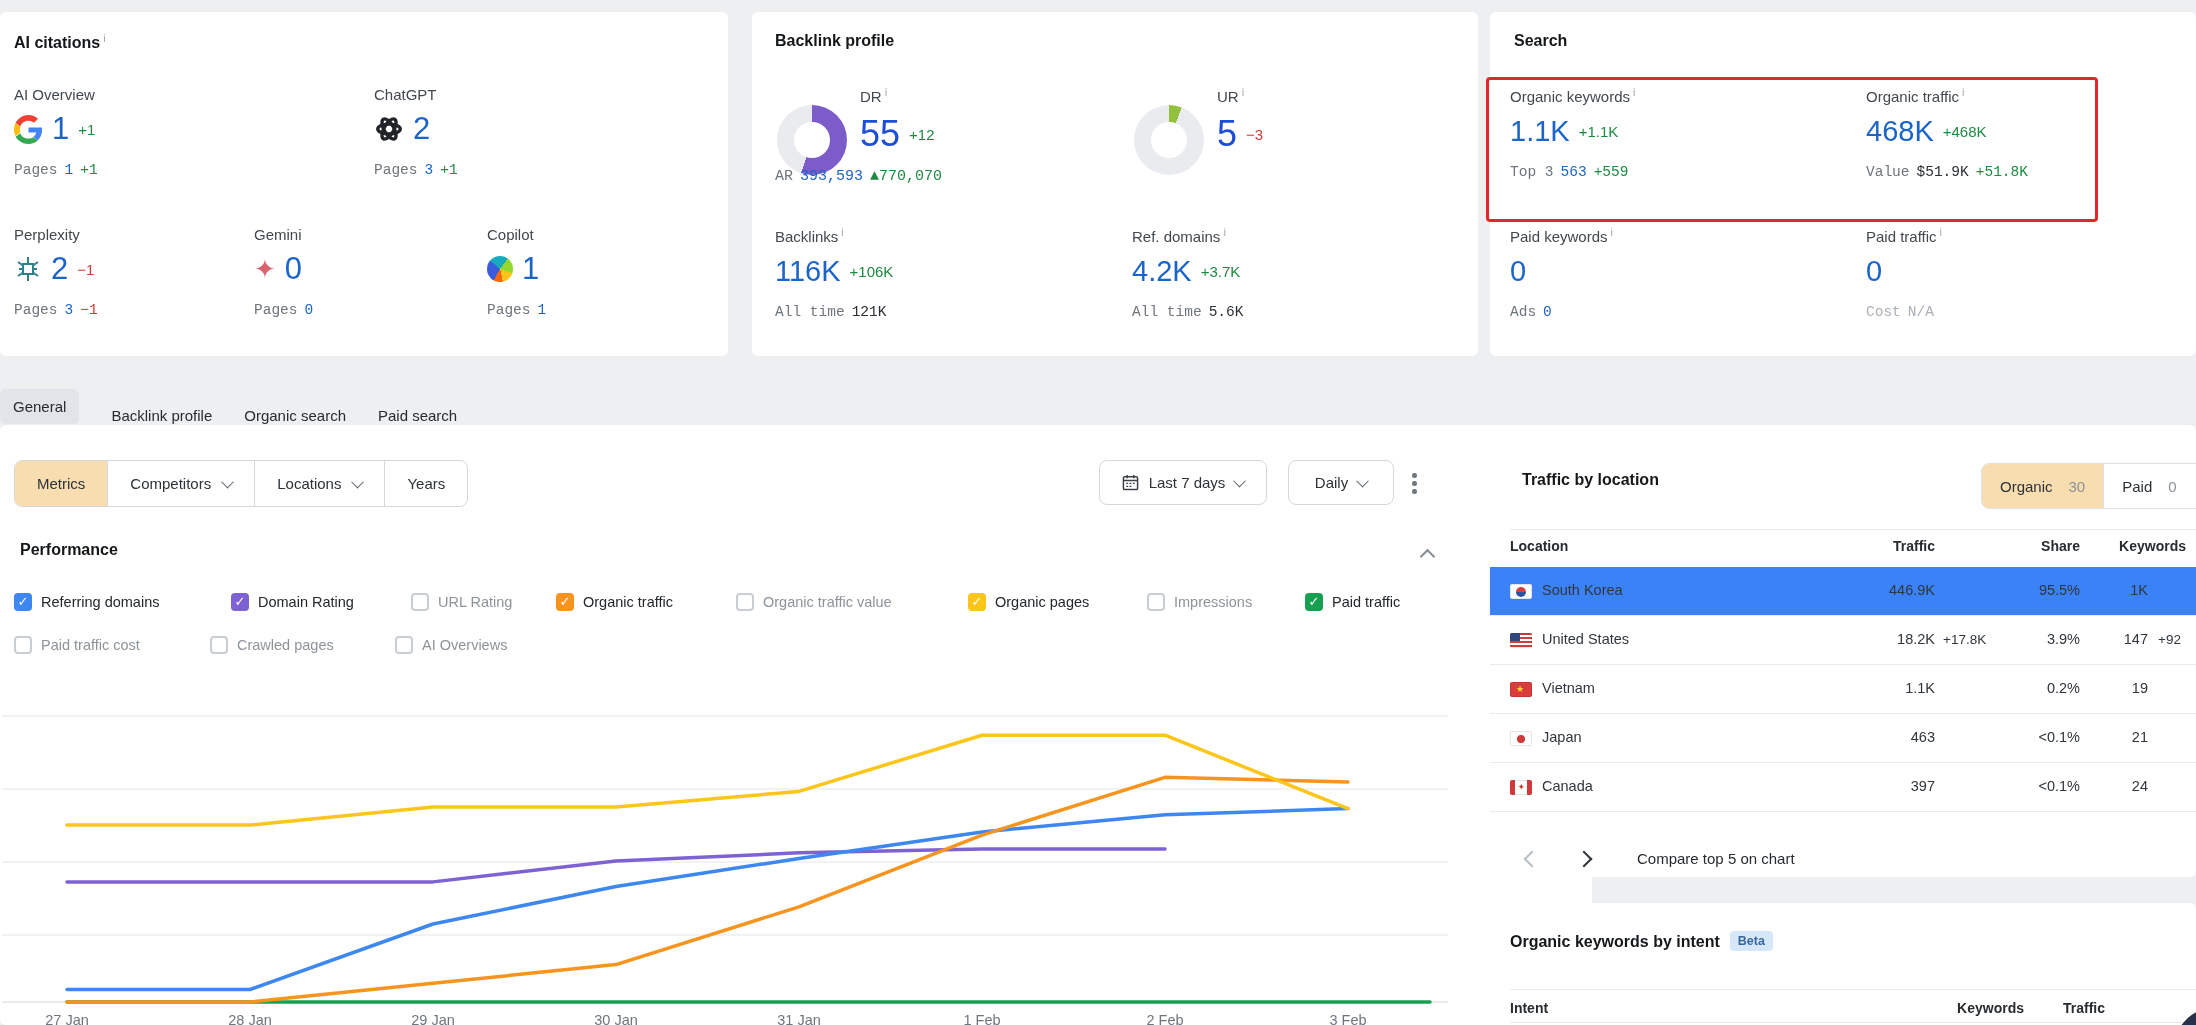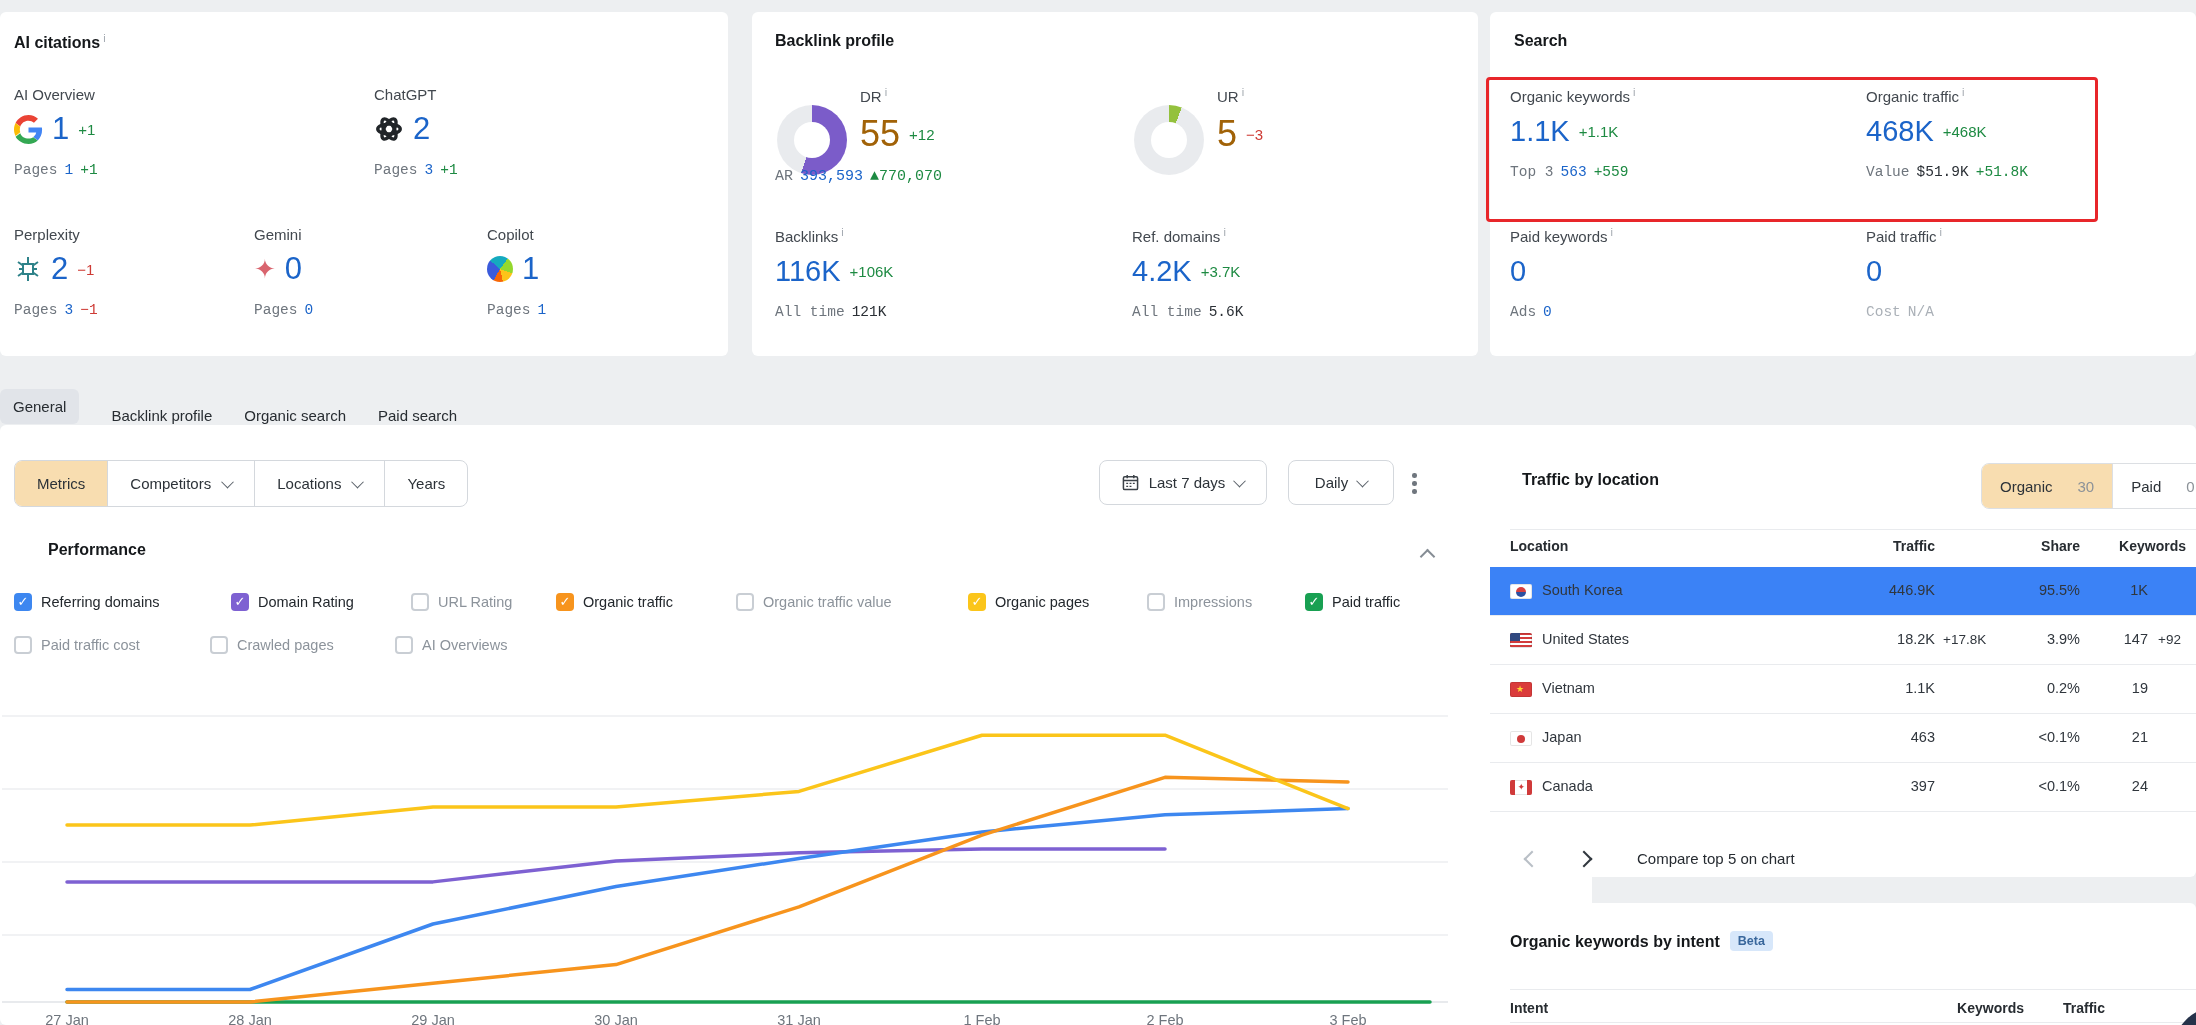--- a/index.html
+++ b/index.html
@@ -6,21 +6,21 @@
   #app{position:relative;width:2196px;height:1025px;background:#edeff1;overflow:hidden;
        font-family:"Liberation Sans","DejaVu Sans",sans-serif;color:#23282d;}
   .card{position:absolute;background:#fff;border-radius:6px;overflow:hidden;}
   .card-title{position:absolute;font-size:16px;font-weight:700;color:#15181b;margin:0;white-space:nowrap;}
   .info{color:#a3a9b0;font-size:11px;margin-left:3px;font-weight:400;vertical-align:super;}
   .metric{position:absolute;white-space:nowrap;}
   .m-label{font-size:15px;color:#42484f;margin-bottom:7px;}
   .m-value{display:flex;align-items:center;gap:9px;height:38px;margin-bottom:14px;}
   .num-ai{font-size:31px;color:#1b64c9;}
   .num-k{font-size:29px;color:#1b64c9;}
-  .num-dr{font-size:36px;color:#a16207;}
+  .num-dr{font-size:36px;color:#1d4ed8;}
   .delta{font-size:15px;}
   .up{color:#1d8a42;} .down{color:#ce3b35;}
   .blue{color:#1b64c9;} .gray{color:#6e757d;} .dark{color:#2b3036;} .light{color:#aab0b7;}
   .sub{font-size:14.5px;display:flex;gap:7px;white-space:nowrap;font-family:Liberation Mono, monospace;}
   .donut{position:absolute;width:70px;height:70px;border-radius:50%;}
   .donut::after{content:"";position:absolute;left:17px;top:17px;width:36px;height:36px;border-radius:50%;background:#fff;}
   
   .logo{display:inline-flex;align-items:center;justify-content:center;}
   .copilot-logo{width:26px;height:26px;border-radius:50%;
      background:conic-gradient(from 210deg,#3b5bdb 0 28%,#15aabf 28% 52%,#94d82d 52% 72%,#fcc419 72% 88%,#f76707 88% 100%);}
@@ -59,21 +59,21 @@
   .t-cell{position:absolute;font-size:14.5px;color:#30363d;top:15px;white-space:nowrap;}
   .flag{position:absolute;left:20px;top:17px;width:22px;height:15px;border-radius:2px;overflow:hidden;box-shadow:inset 0 0 0 1px rgba(0,0,0,.10);}
   .flag-kr{background:#fff;} .flag-kr::after{content:"";position:absolute;left:6px;top:2.5px;width:10px;height:10px;border-radius:50%;background:linear-gradient(180deg,#d64040 50%,#2d50a0 50%);}
   .flag-us{background:repeating-linear-gradient(180deg,#d23c3c 0 2px,#fff 2px 4px);} .flag-us::after{content:"";position:absolute;left:0;top:0;width:10px;height:8px;background:#31487f;}
   .flag-vn{background:#da3b3b;} .flag-vn::after{content:"★";position:absolute;color:#ffd633;font-size:9px;left:6px;top:2px;line-height:11px;}
   .flag-jp{background:#fff;} .flag-jp::after{content:"";position:absolute;left:7px;top:3.5px;width:8px;height:8px;border-radius:50%;background:#d03a3a;}
   .flag-ca{background:#fff;} .flag-ca::before{content:"";position:absolute;left:0;top:0;width:5px;height:15px;background:#d03a3a;box-shadow:17px 0 0 #d03a3a;}
   .flag-ca::after{content:"✦";position:absolute;left:7.5px;top:2px;color:#d03a3a;font-size:9px;line-height:11px;}
   .pg-chev{display:inline-block;width:10px;height:10px;border-right:2.2px solid;border-bottom:2.2px solid;}
   .toggle{position:absolute;display:flex;height:44px;border:1px solid #dcdfe3;border-radius:8px;overflow:hidden;background:#fff;}
-  .toggle .tg{display:flex;align-items:center;gap:25px;padding:0 18px;font-size:15px;color:#2c3238;cursor:pointer;white-space:nowrap;}
+  .toggle .tg{display:flex;align-items:center;gap:16px;padding:0 18px;font-size:15px;color:#2c3238;cursor:pointer;white-space:nowrap;}
   .toggle .tg.sel{background:#f8ddb0;}
   .toggle .cnt{color:#8c9298;}
   .badge{display:inline-block;background:#d7e7fa;color:#39679c;font-size:12.5px;border-radius:4px;padding:3px 8px;margin-left:10px;vertical-align:2px;}
   .fab{position:absolute;width:88px;height:88px;border-radius:50%;background:#25324a;cursor:pointer;}
   .hl-box{position:absolute;border:3px solid #e8262a;border-radius:4px;z-index:5;pointer-events:none;}
 </style>
 </head>
 <body>
 
 <div id="app">
@@ -308,21 +308,21 @@
       <span>Daily</span>
       <span class="chev-dn"></span>
     </button>
 
     <span class="kebab" style="left:1408px;top:44px;">
         <i></i>
         <i></i>
         <i></i>
       </span>
 
-    <h3 class="card-title" style="left:20px;top:116px;margin-left:28px;"><span>Performance</span></h3>
+    <h3 class="card-title" style="left:20px;top:116px;"><span>Performance</span></h3>
     <span class="chev-up" style="left:1422px;top:126px;"></span>
 
     <label class="cb-item" style="left:14px;top:168px;">
         <span class="cb checked" style="background: rgb(61, 135, 240);"></span>
         <span class="cb-label">Referring domains</span>
       </label>
     <label class="cb-item" style="left:231px;top:168px;">
         <span class="cb checked" style="background: rgb(126, 97, 210);"></span>
         <span class="cb-label">Domain Rating</span>
       </label>

